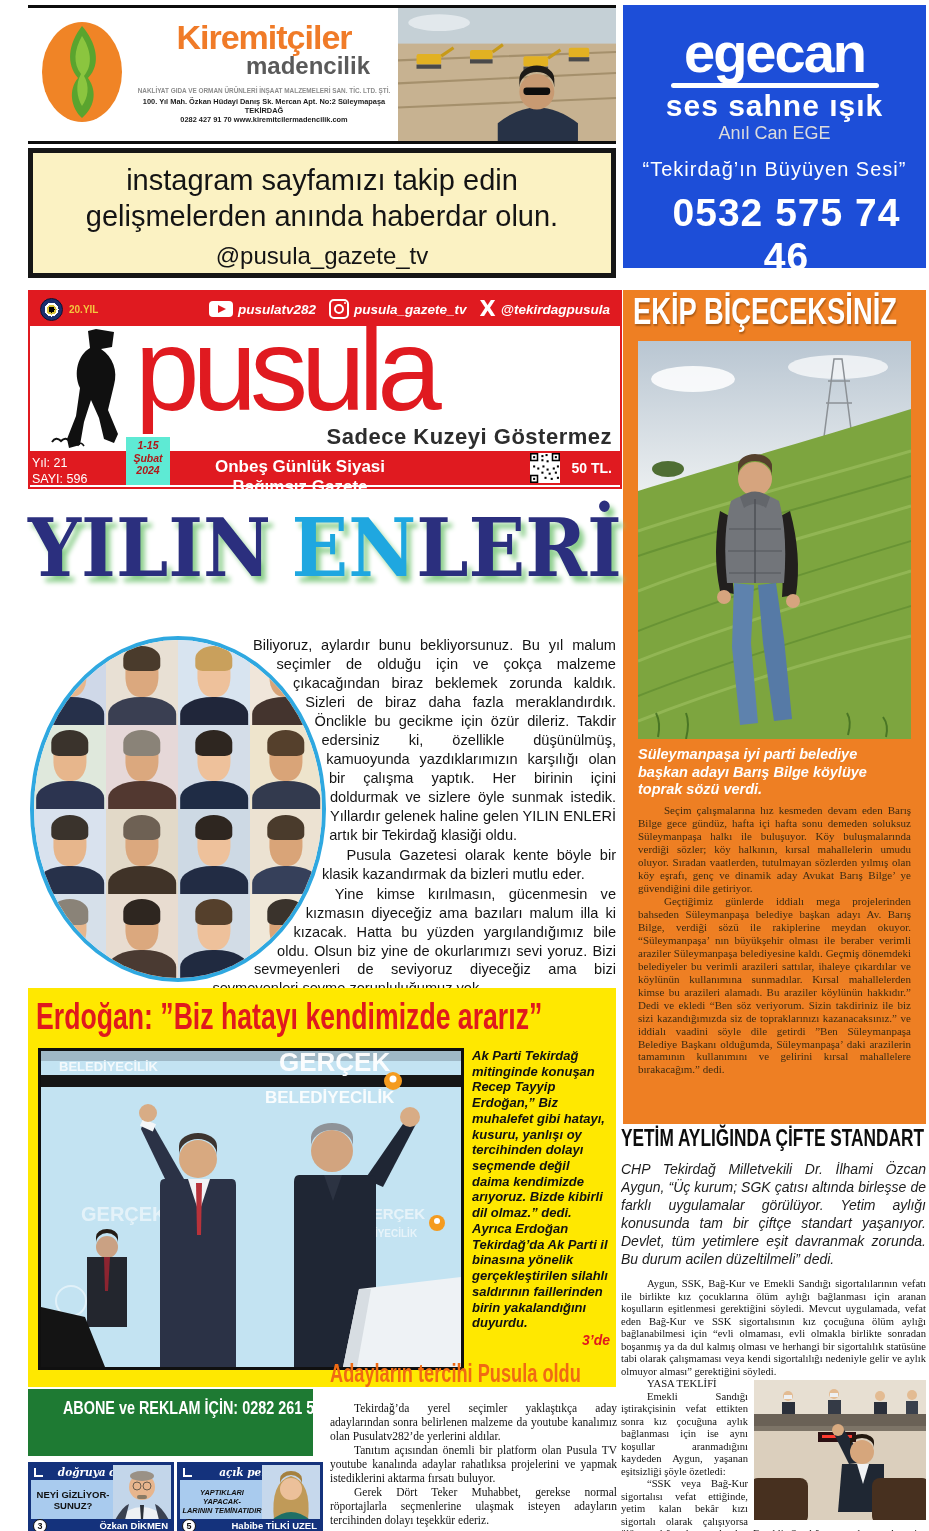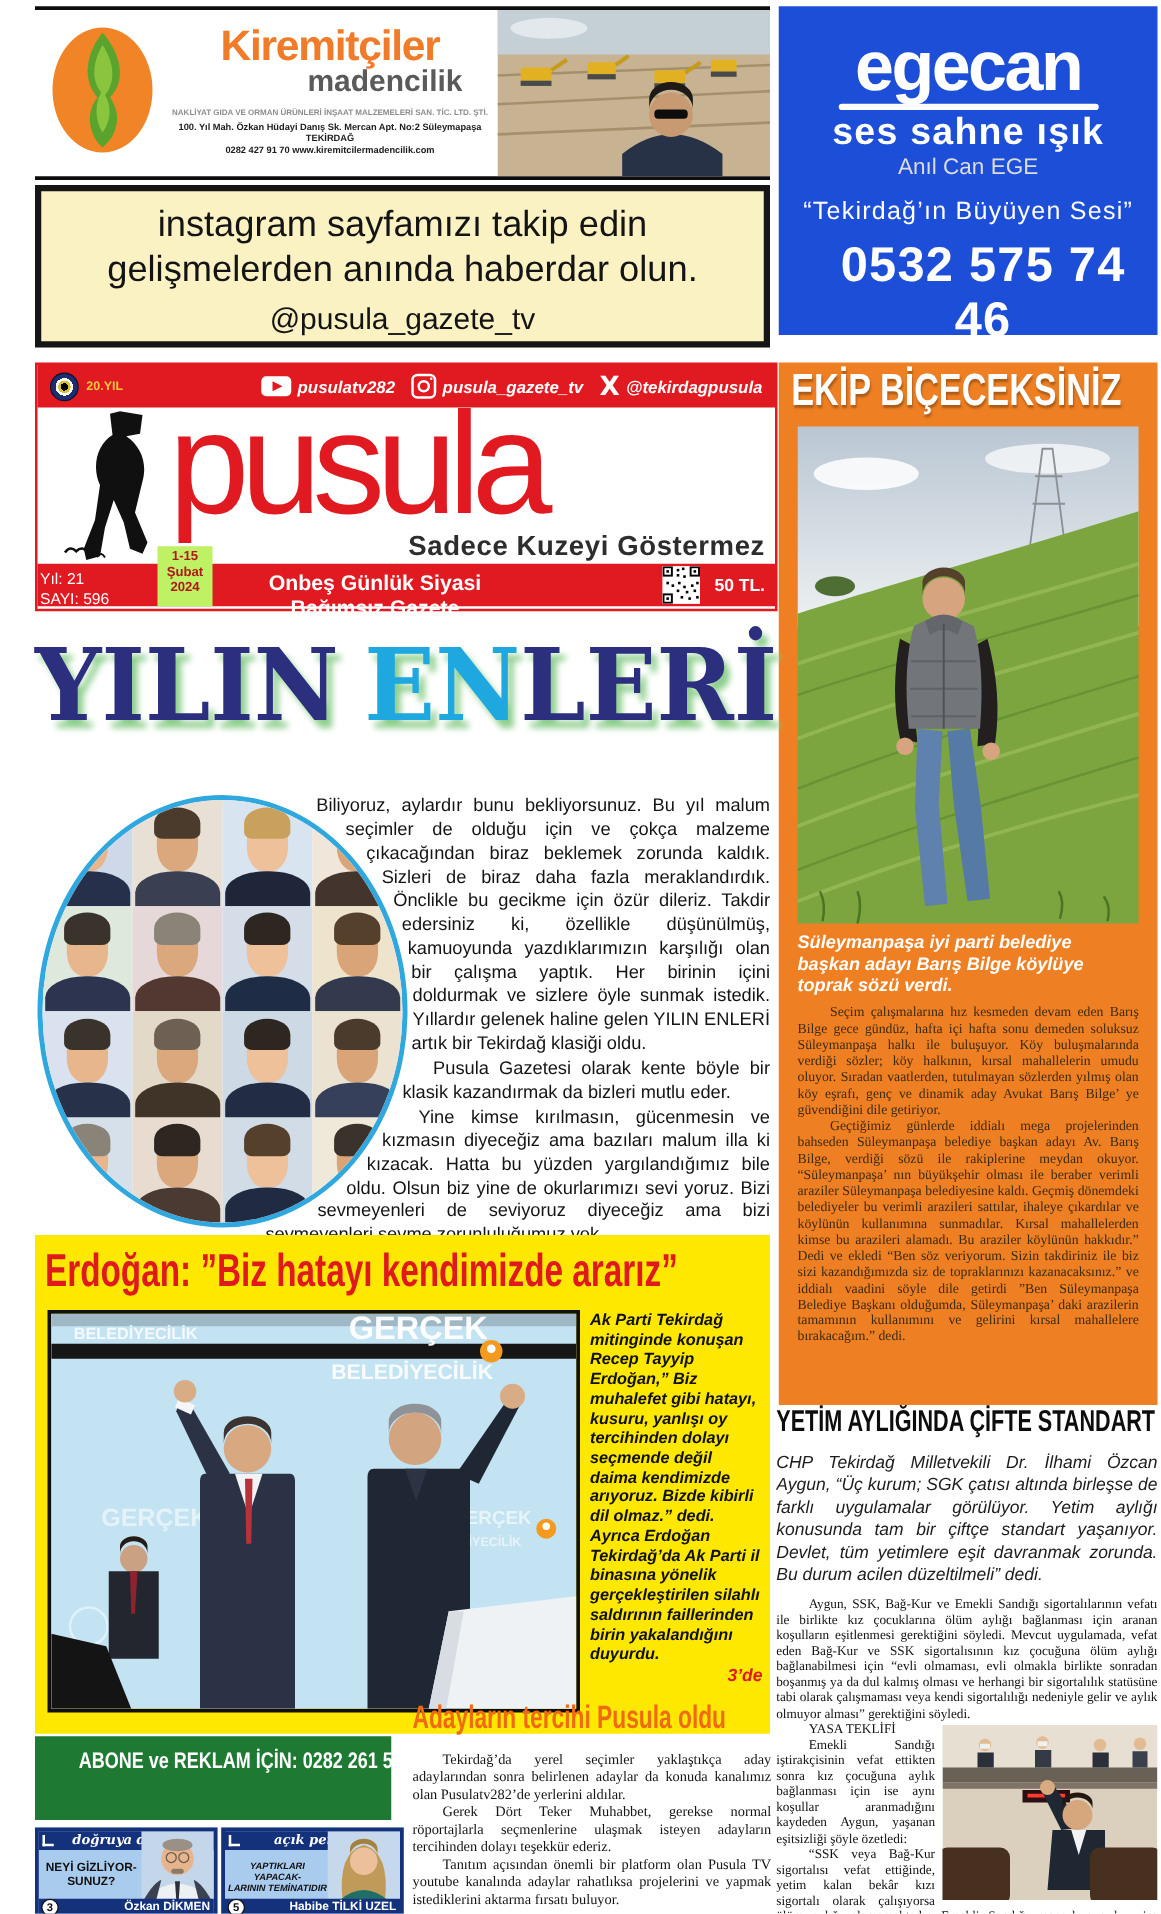--- a/index.html
+++ b/index.html
@@ -51,22 +51,22 @@
   .ig:after{content:"";position:absolute;left:3px;top:3px;width:6px;height:6px;border:2px solid #fff;border-radius:50%;}
   .ig:before{content:"";position:absolute;right:1px;top:1px;width:2px;height:2px;background:#fff;border-radius:50%;}
   .xi{font-weight:bold;font-size:21px;font-style:normal;font-family:"DejaVu Sans",sans-serif;margin-left:8px;}
   .mast-mid{position:relative;height:125px;}
   .ataturk{position:absolute;left:8px;top:0;width:104px;height:125px;}
   .plogo{position:absolute;left:105px;top:-16px;font-size:116px;font-weight:normal;color:#e01a20;
          letter-spacing:-7px;line-height:1.05;}
   .pslogan{position:absolute;right:8px;bottom:1px;font-size:22px;font-weight:bold;color:#2d2d2d;letter-spacing:.5px;}
   .mast-bot{height:34px;background:#e01a20;position:relative;color:#fff;}
   .myear{position:absolute;left:2px;top:4px;font-size:12.5px;line-height:1.3;}
-  .mdate{position:absolute;left:96px;bottom:0;width:44px;height:46px;background:#bef264;color:#b01818;
-         font-size:10.5px;font-weight:bold;text-align:center;line-height:1.2;padding-top:2px;}
+  .mdate{position:absolute;left:96px;bottom:0;width:44px;height:46px;background:#5eead4;color:#b01818;
+         font-size:10.5px;font-weight:bold;text-align:center;line-height:1.2;padding-top:2px;font-style:italic;}
   .mtagline{position:absolute;left:150px;top:6px;width:240px;text-align:center;font-weight:bold;font-size:17px;}
   .mqr{position:absolute;right:60px;top:2px;width:30px;height:30px;background:#fff;}
   .mprice{position:absolute;right:8px;top:9px;font-size:14px;font-weight:bold;}
 
   
   .orange{position:absolute;left:623px;top:290px;width:303px;height:834px;background:#ee7f23;overflow:hidden;}
   .ba-h1{color:#fff;font-weight:bold;font-size:25px;margin:12px 0 0 10px;text-shadow:1px 2px 2px rgba(70,35,0,.4);}
   .ba-h2{color:#fff;font-weight:bold;font-size:36px;margin:1px 0 8px 10px;text-shadow:1px 2px 2px rgba(70,35,0,.4);}
   .sx76{transform:scaleX(.76);}
   .ba-photo{display:block;margin:2px auto 0;width:273px;height:398px;}
@@ -524,23 +524,23 @@
       <div>YAPTIKLARI YAPACAK-</div>
       <div>LARININ TEMİNATIDIR</div>
     </div>
     <div class="t-name">Habibe TİLKİ UZEL</div>
     <div class="t-num">5</div>
   </div>
 
   <div class="aday">
     <div class="aday-h cond">Adayların tercihi Pusula oldu</div>
     <div class="aday-b">
-      <p>Tekirdağ’da yerel seçimler yaklaştıkça aday adaylarından sonra belirlenen adaylar da konuda kanalımız olan Pusulatv282’de yerlerini aldılar.</p>
+      <p>Tekirdağ’da yerel seçimler yaklaştıkça aday adaylarından sonra belirlenen malzeme da youtube kanalımız olan Pusulatv282’de yerlerini aldılar.</p>
+      <p>Tanıtım açısından önemli bir platform olan Pusula TV youtube kanalında adaylar rahatlıksa projelerini ve yapmak istediklerini aktarma fırsatı buluyor.</p>
       <p>Gerek Dört Teker Muhabbet, gerekse normal röportajlarla seçmenlerine ulaşmak isteyen adayların tercihinden dolayı teşekkür ederiz.</p>
-      <p>Tanıtım açısından önemli bir platform olan Pusula TV youtube kanalında adaylar rahatlıksa projelerini ve yapmak istediklerini aktarma fırsatı buluyor.</p>
     </div>
   </div>
 
   <div class="yetim">
     <div class="yet-h cond">YETİM AYLIĞINDA ÇİFTE STANDART</div>
     <div class="yet-lead">CHP Tekirdağ Milletvekili Dr. İlhami Özcan Aygun, “Üç kurum; SGK çatısı altında birleşse de farklı uygulamalar görülüyor. Yetim aylığı konusunda tam bir çiftçe standart yaşanıyor. Devlet, tüm yetimlere eşit davranmak zorunda. Bu durum acilen düzeltilmeli” dedi.</div>
     <div class="yet-body">
       <p>Aygun, SSK, Bağ-Kur ve Emekli Sandığı sigortalılarının vefatı ile birlikte kız çocuklarına ölüm aylığı bağlanması için aranan koşulların eşitlenmesi gerektiğini söyledi. Mevcut uygulamada, vefat eden Bağ-Kur ve SSK sigortalısının kız çocuğuna ölüm aylığı bağlanabilmesi için “evli olmaması, evli olmakla birlikte sonradan boşanmış ya da dul kalmış olması ve herhangi bir sigortalılık statüsüne tabi olarak çalışmaması veya kendi sigortalılığı nedeniyle gelir ve aylık olmuyor alması” gerektiğini söyledi.</p>
       <svg class="yet-photo" viewBox="0 0 172 140" preserveAspectRatio="none">
         <rect width="172" height="140" fill="#dbcfbd"></rect>

